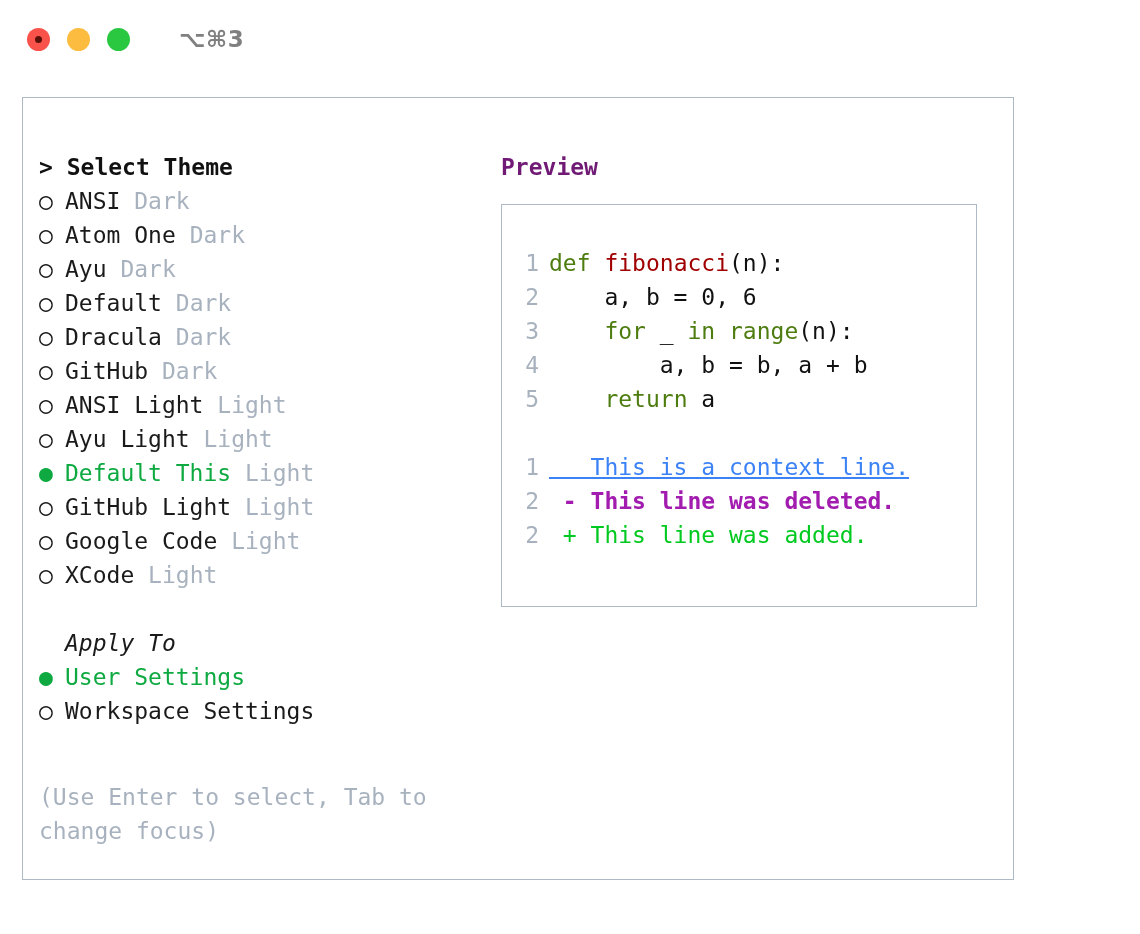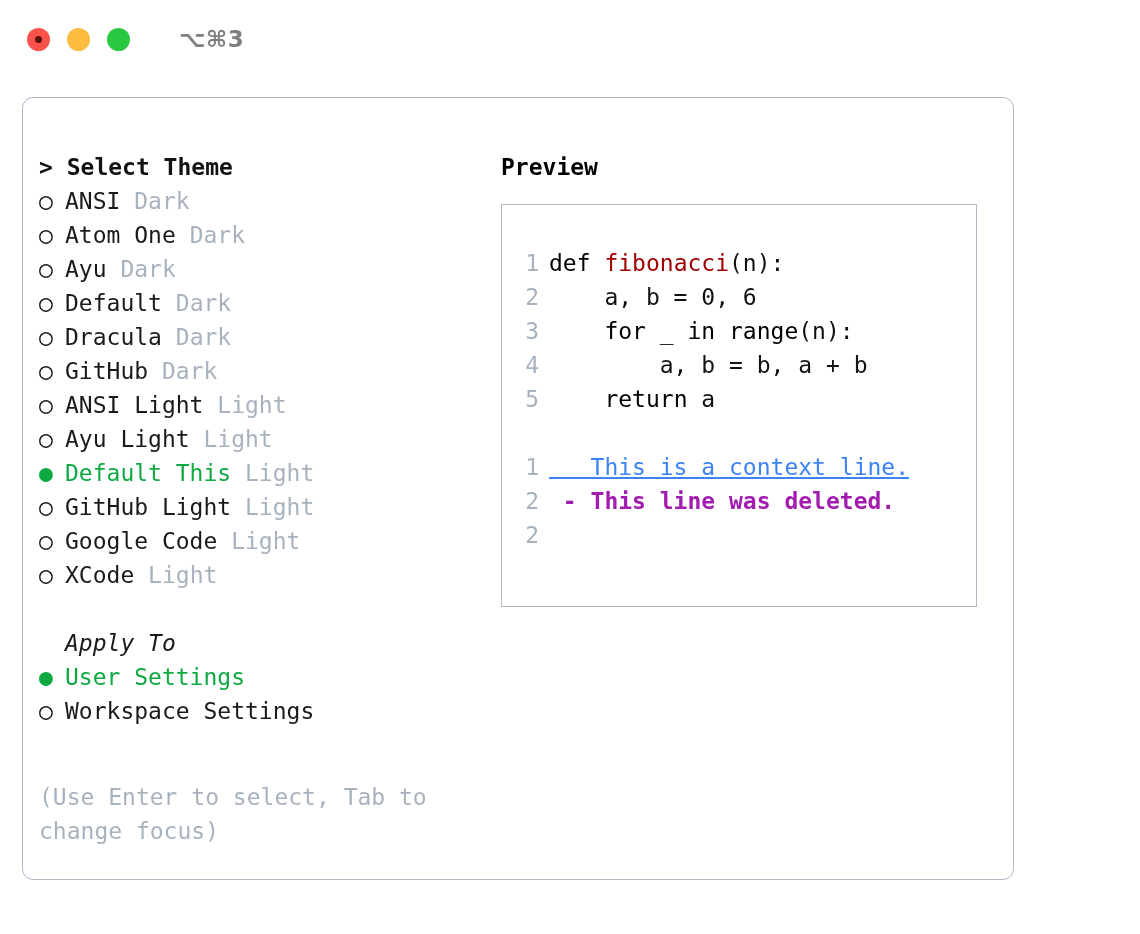--- a/index.html
+++ b/index.html
@@ -67,21 +67,21 @@
   }
 
   
   .panel {
     position: absolute;
     left: 22px;
     top: 97px;
     width: 992px;
     height: 783px;
     border: 1.5px solid #aeb9c6;
-    border-radius: 11px;
+    border-radius: 0;
     background: #ffffff;
     box-sizing: border-box;
   }
 
   .columns {
     position: absolute;
     left: 0; top: 0;
     width: 100%;
     height: 100%;
   }
@@ -141,21 +141,21 @@
   
   .right-col {
     position: absolute;
     left: 478px;
     top: 52px;
     width: 500px;
   }
   .preview-title {
     font-size: 23px;
     font-weight: bold;
-    color: #000000;
+    color: #701a75;
     line-height: 34px;
   }
   .preview-box {
     margin-top: 20px;
     width: 476px;
     height: 403px;
     border: 1.5px solid #aeb9c6;
     box-sizing: border-box;
     background: #ffffff;
     position: relative;
@@ -174,21 +174,21 @@
     white-space: pre;
   }
   .lineno {
     flex: 0 0 24px;
     width: 24px;
     text-align: right;
     color: #a8b2bf;
     margin-right: 10px;
   }
   .code-text { color: #111111; }
-  .tok-kw   { color: #000000; }
+  .tok-kw   { color: #4d7c0f; }
   .tok-fn   { color: #a00000; }
   .tok-plain{ color: #111111; }
   .tok-ctx  { color: #3b82f6; text-decoration: underline; }
   .tok-del  { color: #a21caf; font-weight: bold; }
   .tok-add  { color: #00c91f; }
 
   .code-gap { height: 34px; }
 </style>
 </head>
 <body>
@@ -248,21 +248,21 @@
                 <div class="code-line"><span class="lineno">1</span><span class="code-text"><span class="tok-kw">def </span><span class="tok-fn">fibonacci</span><span class="tok-plain">(n):</span></span></div>
                 <div class="code-line"><span class="lineno">2</span><span class="code-text"><span class="tok-plain">    a, b = 0, 6</span></span></div>
                 <div class="code-line"><span class="lineno">3</span><span class="code-text"><span class="tok-plain">    </span><span class="tok-kw">for</span><span class="tok-plain"> _ </span><span class="tok-kw">in range</span><span class="tok-plain">(n):</span></span></div>
                 <div class="code-line"><span class="lineno">4</span><span class="code-text"><span class="tok-plain">        a, b = b, a + b</span></span></div>
                 <div class="code-line"><span class="lineno">5</span><span class="code-text"><span class="tok-plain">    </span><span class="tok-kw">return</span><span class="tok-plain"> a</span></span></div>
               </div>
             <div class="code-gap"></div>
             <div id="diff-lines">
                 <div class="code-line"><span class="lineno">1</span><span class="code-text"><span class="tok-ctx">   This is a context line.</span></span></div>
                 <div class="code-line"><span class="lineno">2</span><span class="code-text"><span class="tok-del"> - This line was deleted.</span></span></div>
-                <div class="code-line"><span class="lineno">2</span></div>
+                <div class="code-line"><span class="lineno">2</span><span class="code-text"><span class="tok-add"> + This line was added.</span></span></div>
               </div>
           </div>
         </div>
       </div>
 
     </div>
   </div>
 </div>
 
 </body></html>

